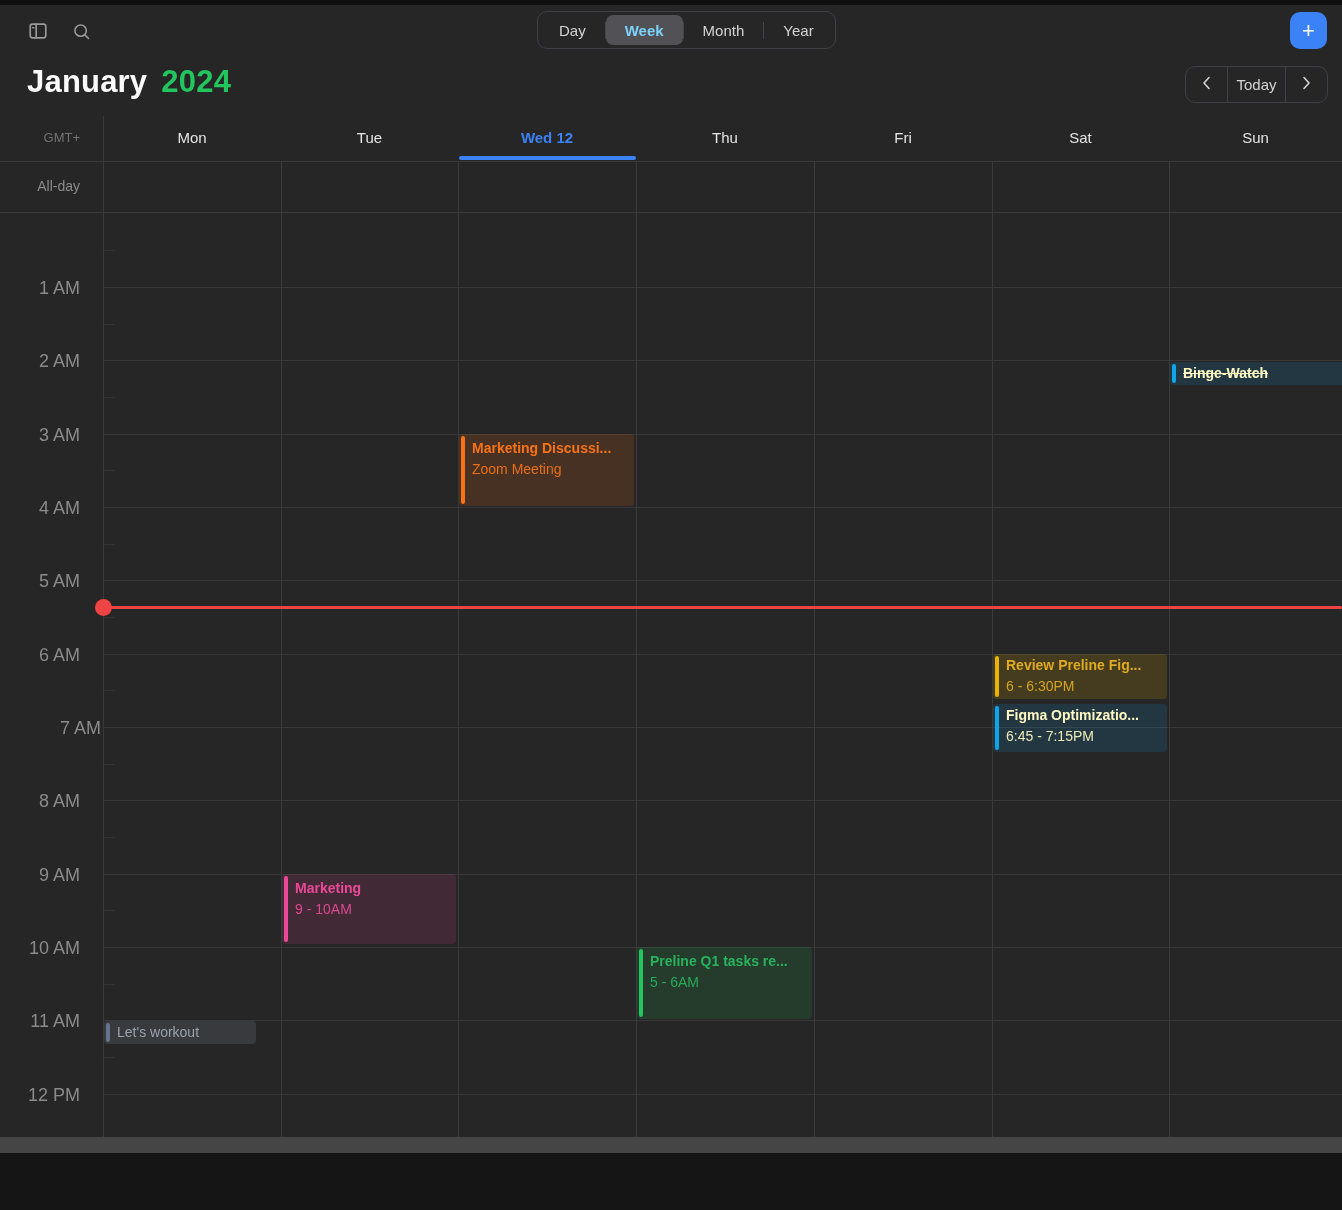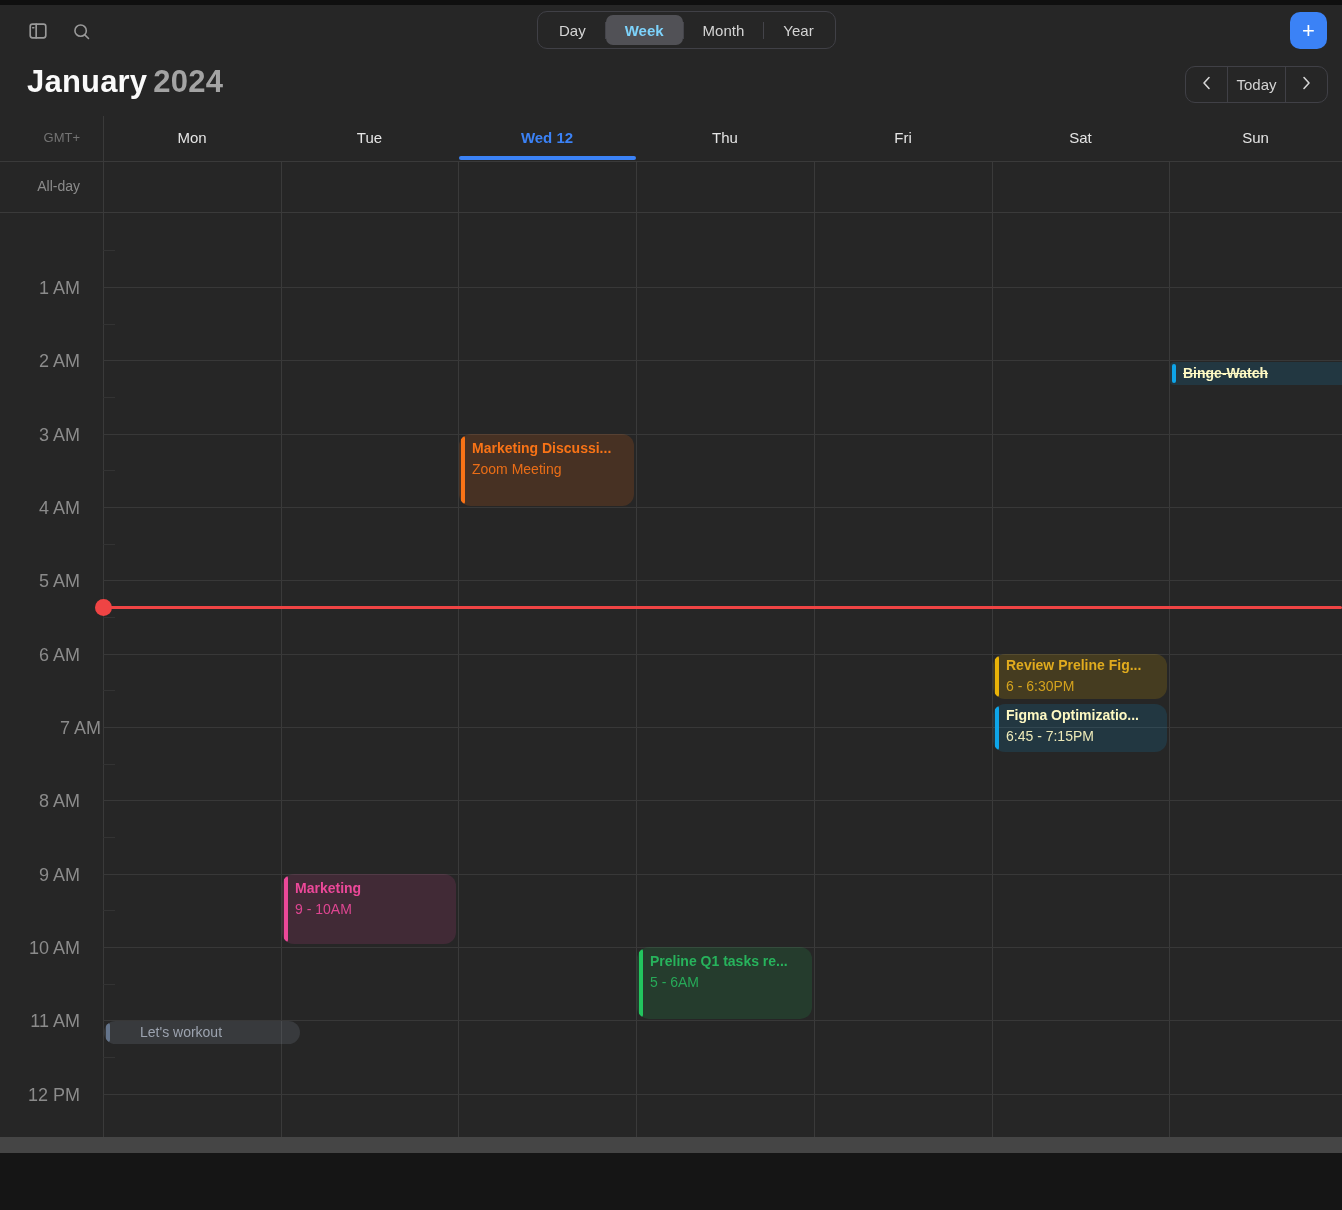--- a/index.html
+++ b/index.html
@@ -20,21 +20,21 @@
   .seg-item { border:none; background:none; color:#d4d4d4; font-size:15px; padding:0 19px; height:30px;
               border-radius:7px; cursor:pointer; font-family:inherit; }
   .seg-item.active { background:#515156; color:#7dd3fc; font-weight:600; }
   .seg-sep { width:1px; height:17px; background:#44444a; }
 
   .add-btn { position:absolute; left:1290px; top:12px; width:37px; height:37px; border:none; border-radius:10px;
              background:#3b82f6; color:#ffffff; font-size:22px; line-height:34px; cursor:pointer; }
 
   
   .page-title { position:absolute; left:27px; top:64px; font-size:31px; letter-spacing:.2px; color:#fafafa; font-weight:700; }
-  .page-title .year { color:#a3a3a3; font-weight:600; margin-left:6px; }
+  .page-title .year { color:#22c55e; font-weight:600; margin-left:14px; }
 
   .nav-group { position:absolute; left:1185px; top:66px; width:143px; height:37px; display:flex;
                border:1px solid #404046; border-radius:10px; overflow:hidden; }
   .nav-group button { background:none; border:none; color:#d4d4d4; cursor:pointer; font-family:inherit; font-size:15px; }
   .nav-prev,.nav-next { width:41px; color:#b5b5b5; }
   .nav-today { flex:1; border-left:1px solid #404046 !important; border-right:1px solid #404046 !important; }
 
   
   .gmt-label { position:absolute; left:0; top:115px; width:80px; height:45px; line-height:45px;
                text-align:right; color:#737373; font-size:13px; }
@@ -50,21 +50,21 @@
 
   
   .vline { position:absolute; top:161px; width:1px; height:976px; background:#3a3a3a; }
   .vline.gutter { top:116px; height:1021px; }
   .hline { position:absolute; left:103px; width:1239px; height:1px; background:#383838; }
   .htick { position:absolute; left:103px; width:12px; height:1px; background:#333333; }
   .hour-label { position:absolute; left:0; width:80px; height:18px; text-align:right;
                 color:#8b8b8b; font-size:18px; }
 
   
-  .event { position:absolute; border-radius:12px; cursor:pointer; overflow:hidden; }
+  .event { position:absolute; border-radius:4px; cursor:pointer; overflow:hidden; }
   .event .bar { position:absolute; left:2px; top:2px; bottom:2px; width:4px; border-radius:2px; }
   .event .body { margin-left:13px; padding-top:4px; overflow:hidden; }
   .event .title { font-size:14px; font-weight:700; white-space:nowrap; overflow:hidden; line-height:21px; }
   .event .sub { font-size:14px; font-weight:400; white-space:nowrap; overflow:hidden; line-height:21px; opacity:.92; }
   .event.slim .body { padding-top:0; }
   .event.slim .title { line-height:23px; }
 
   .ev-sky    { background:rgba(14,165,233,.14); }  .ev-sky .bar { background:#0ea5e9; }  .ev-sky .title,.ev-sky .sub { color:#fef9c3; }
   .ev-orange { background:rgba(249,115,22,.16); }  .ev-orange .bar { background:#f97316; } .ev-orange .title,.ev-orange .sub { color:#f97316; }
   .ev-yellow { background:rgba(234,179,8,.16); }   .ev-yellow .bar { background:#eab308; } .ev-yellow .title,.ev-yellow .sub { color:#e0ab1e; }
@@ -72,21 +72,21 @@
   .ev-green  { background:rgba(34,197,94,.14); }   .ev-green .bar { background:#22c55e; }  .ev-green .title,.ev-green .sub { color:#27b35c; }
   .ev-gray   { background:rgba(140,150,165,.18); } .ev-gray .bar { background:#64748b; }   .ev-gray .title { color:#9ca3af; font-weight:500; }
   .ev-strike .title { text-decoration:line-through; }
 
   #ev-binge    { left:1170px; top:362px; width:172px; height:23px; border-radius:4px 0 0 4px; }
   #ev-marketing{ left:459px;  top:434px; width:175px; height:72px; }
   #ev-review   { left:993px;  top:654px; width:174px; height:45px; }
   #ev-figma    { left:993px;  top:704px; width:174px; height:48px; }
   #ev-search   { left:282px;  top:874px; width:174px; height:70px; }
   #ev-preline  { left:637px;  top:947px; width:175px; height:72px; }
-  #ev-workout  { left:104px;  top:1021px; width:196px; height:23px;padding-left:23px; }
+  #ev-workout  { left:104px;  top:1021px; width:152px; height:23px; }
   #ev-review .body, #ev-figma .body { padding-top:1px; }
 
   
   .now-line { position:absolute; left:103px; top:606px; width:1239px; height:3px; background:#ef4444; border-radius:2px; }
   .now-dot  { position:absolute; left:95px; top:599px; width:17px; height:17px; border-radius:50%; background:#ef4444; }
 
   
   .hscroll { position:absolute; left:0; top:1137px; width:1342px; height:16px; background:#454545; cursor:pointer; }
   .bottom-black { position:absolute; left:0; top:1153px; width:1342px; height:57px; background:#151515; }
 </style>

